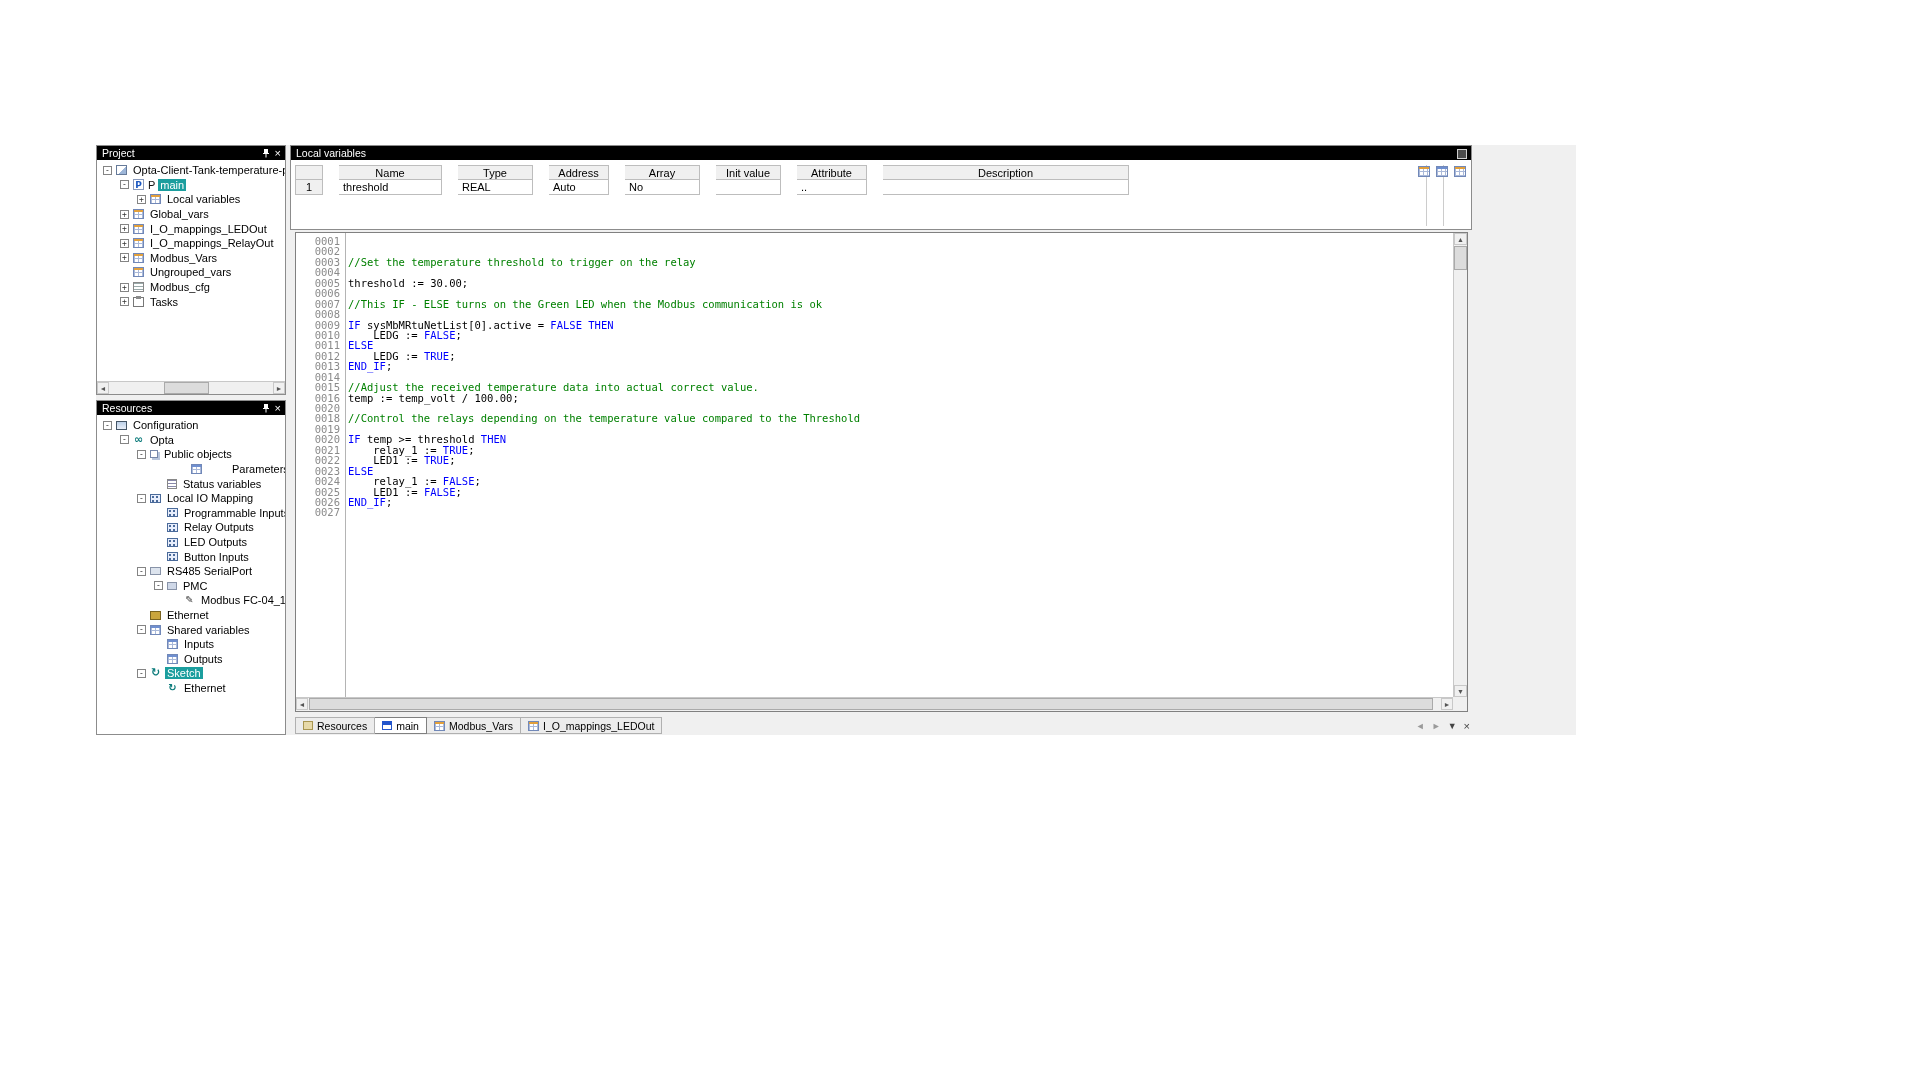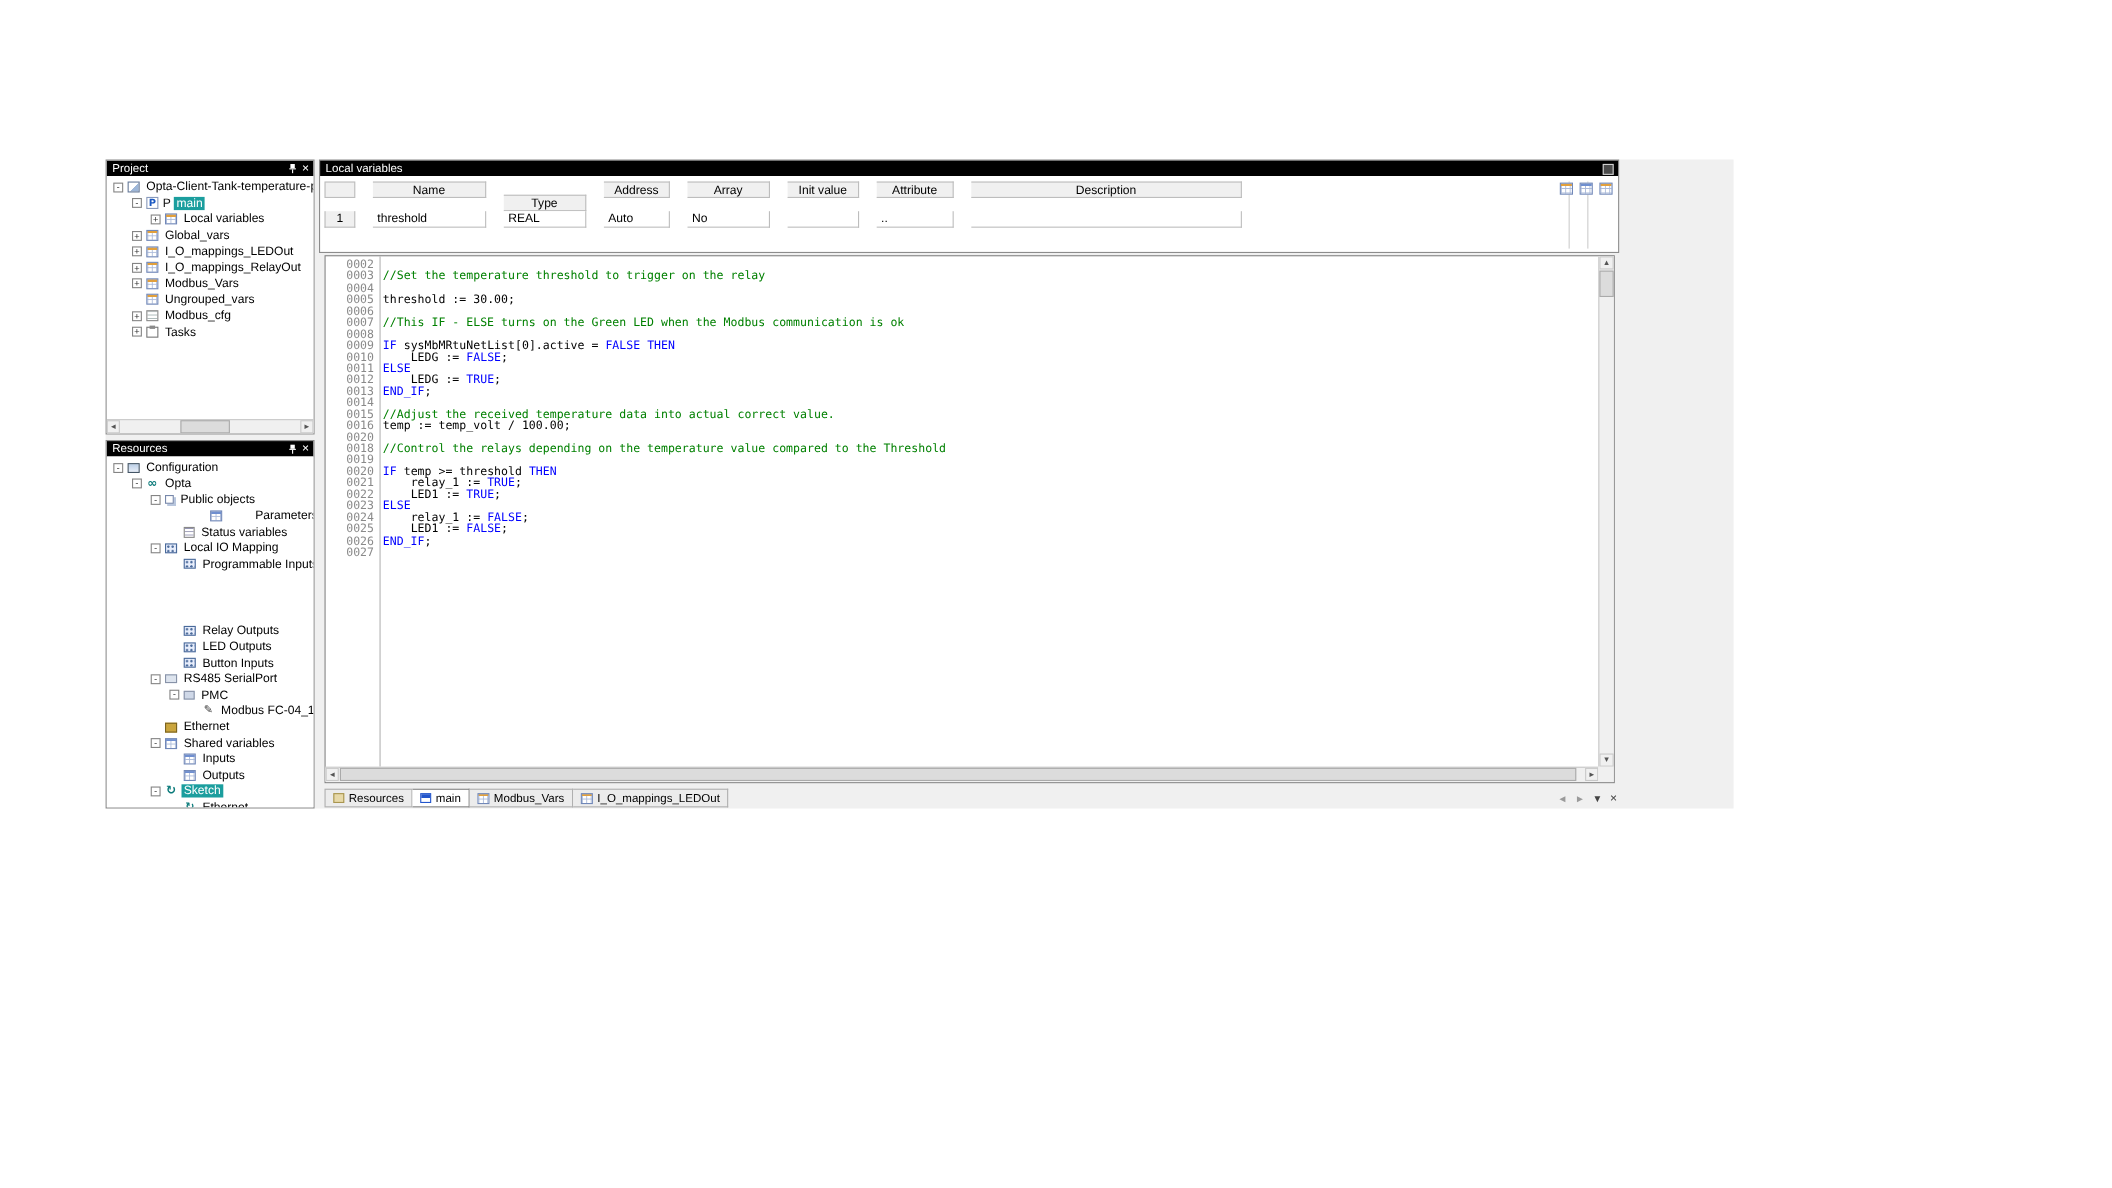--- a/index.html
+++ b/index.html
@@ -244,21 +244,21 @@
           <div class="trow" style="padding-left: 40px;">
             <span class="exp">-</span>
             <span class="ico ico-iomap"></span>
             <span class="tlabel">Local IO Mapping</span>
           </div>
           <div class="trow" style="padding-left: 57px;">
             <span class="exp-ph"></span>
             <span class="ico ico-iomap"></span>
             <span class="tlabel">Programmable Inputs</span>
           </div>
-          <div class="trow" style="padding-left: 57px; margin-top: 46px;">
+          <div class="trow" style="padding-left: 57px;">
             <span class="exp-ph"></span>
             <span class="ico ico-iomap"></span>
             <span class="tlabel">Relay Outputs</span>
           </div>
           <div class="trow" style="padding-left: 57px;">
             <span class="exp-ph"></span>
             <span class="ico ico-iomap"></span>
             <span class="tlabel">LED Outputs</span>
           </div>
           <div class="trow" style="padding-left: 57px;">
@@ -318,21 +318,21 @@
 
       <div class="lv-panel">
         <div class="panel-header">
           <span class="ph-title">Local variables</span>
         </div>
         <span class="lv-menu"></span>
         <div class="lv-table" id="lv-table">
             <div class="lv-r lv-head">
               <div class="lv-c" style="width: 28px;"></div>
               <div class="lv-c" style="width: 103px;">Name</div>
-              <div class="lv-c" style="width: 75px; margin-top: 12px;">Type</div>
+              <div class="lv-c" style="width: 75px;">Type</div>
               <div class="lv-c" style="width: 60px;">Address</div>
               <div class="lv-c" style="width: 75px;">Array</div>
               <div class="lv-c" style="width: 65px;">Init value</div>
               <div class="lv-c" style="width: 70px;">Attribute</div>
               <div class="lv-c" style="width: 246px;">Description</div>
             </div>
             <div class="lv-r">
               <div class="lv-c lv-num" style="width: 28px;">1</div>
               <div class="lv-c" style="width: 103px;">threshold</div>
               <div class="lv-c" style="width: 75px;">REAL</div>
@@ -348,20 +348,21 @@
         <div class="lv-tools">
           <span class="ico ico-vars"></span>
           <span class="ico ico-varsb"></span>
           <span class="ico ico-vars"></span>
         </div>
       </div>
 
       <div class="editor">
         <div class="gutter-sep"></div>
         <div class="code" id="code">
+            <div class="code-line"><span class="ln">0001</span><span class="lc"><span></span></span></div>
             <div class="code-line"><span class="ln">0002</span><span class="lc"><span></span></span></div>
             <div class="code-line"><span class="ln">0003</span><span class="lc cmt">//Set the temperature threshold to trigger on the relay</span></div>
             <div class="code-line"><span class="ln">0004</span><span class="lc"><span></span></span></div>
             <div class="code-line"><span class="ln">0005</span><span class="lc"><span>threshold</span><span> := </span><span>30</span><span>.</span><span>00</span><span>;</span></span></div>
             <div class="code-line"><span class="ln">0006</span><span class="lc"><span></span></span></div>
             <div class="code-line"><span class="ln">0007</span><span class="lc cmt">//This IF - ELSE turns on the Green LED when the Modbus communication is ok</span></div>
             <div class="code-line"><span class="ln">0008</span><span class="lc"><span></span></span></div>
             <div class="code-line"><span class="ln">0009</span><span class="lc"><span class="kw">IF</span><span> </span><span>sysMbMRtuNetList</span><span>[</span><span>0</span><span>].</span><span>active</span><span> = </span><span class="kw">FALSE</span><span> </span><span class="kw">THEN</span></span></div>
             <div class="code-line"><span class="ln">0010</span><span class="lc"><span>    </span><span>LEDG</span><span> := </span><span class="kw">FALSE</span><span>;</span></span></div>
             <div class="code-line"><span class="ln">0011</span><span class="lc"><span class="kw">ELSE</span></span></div>

